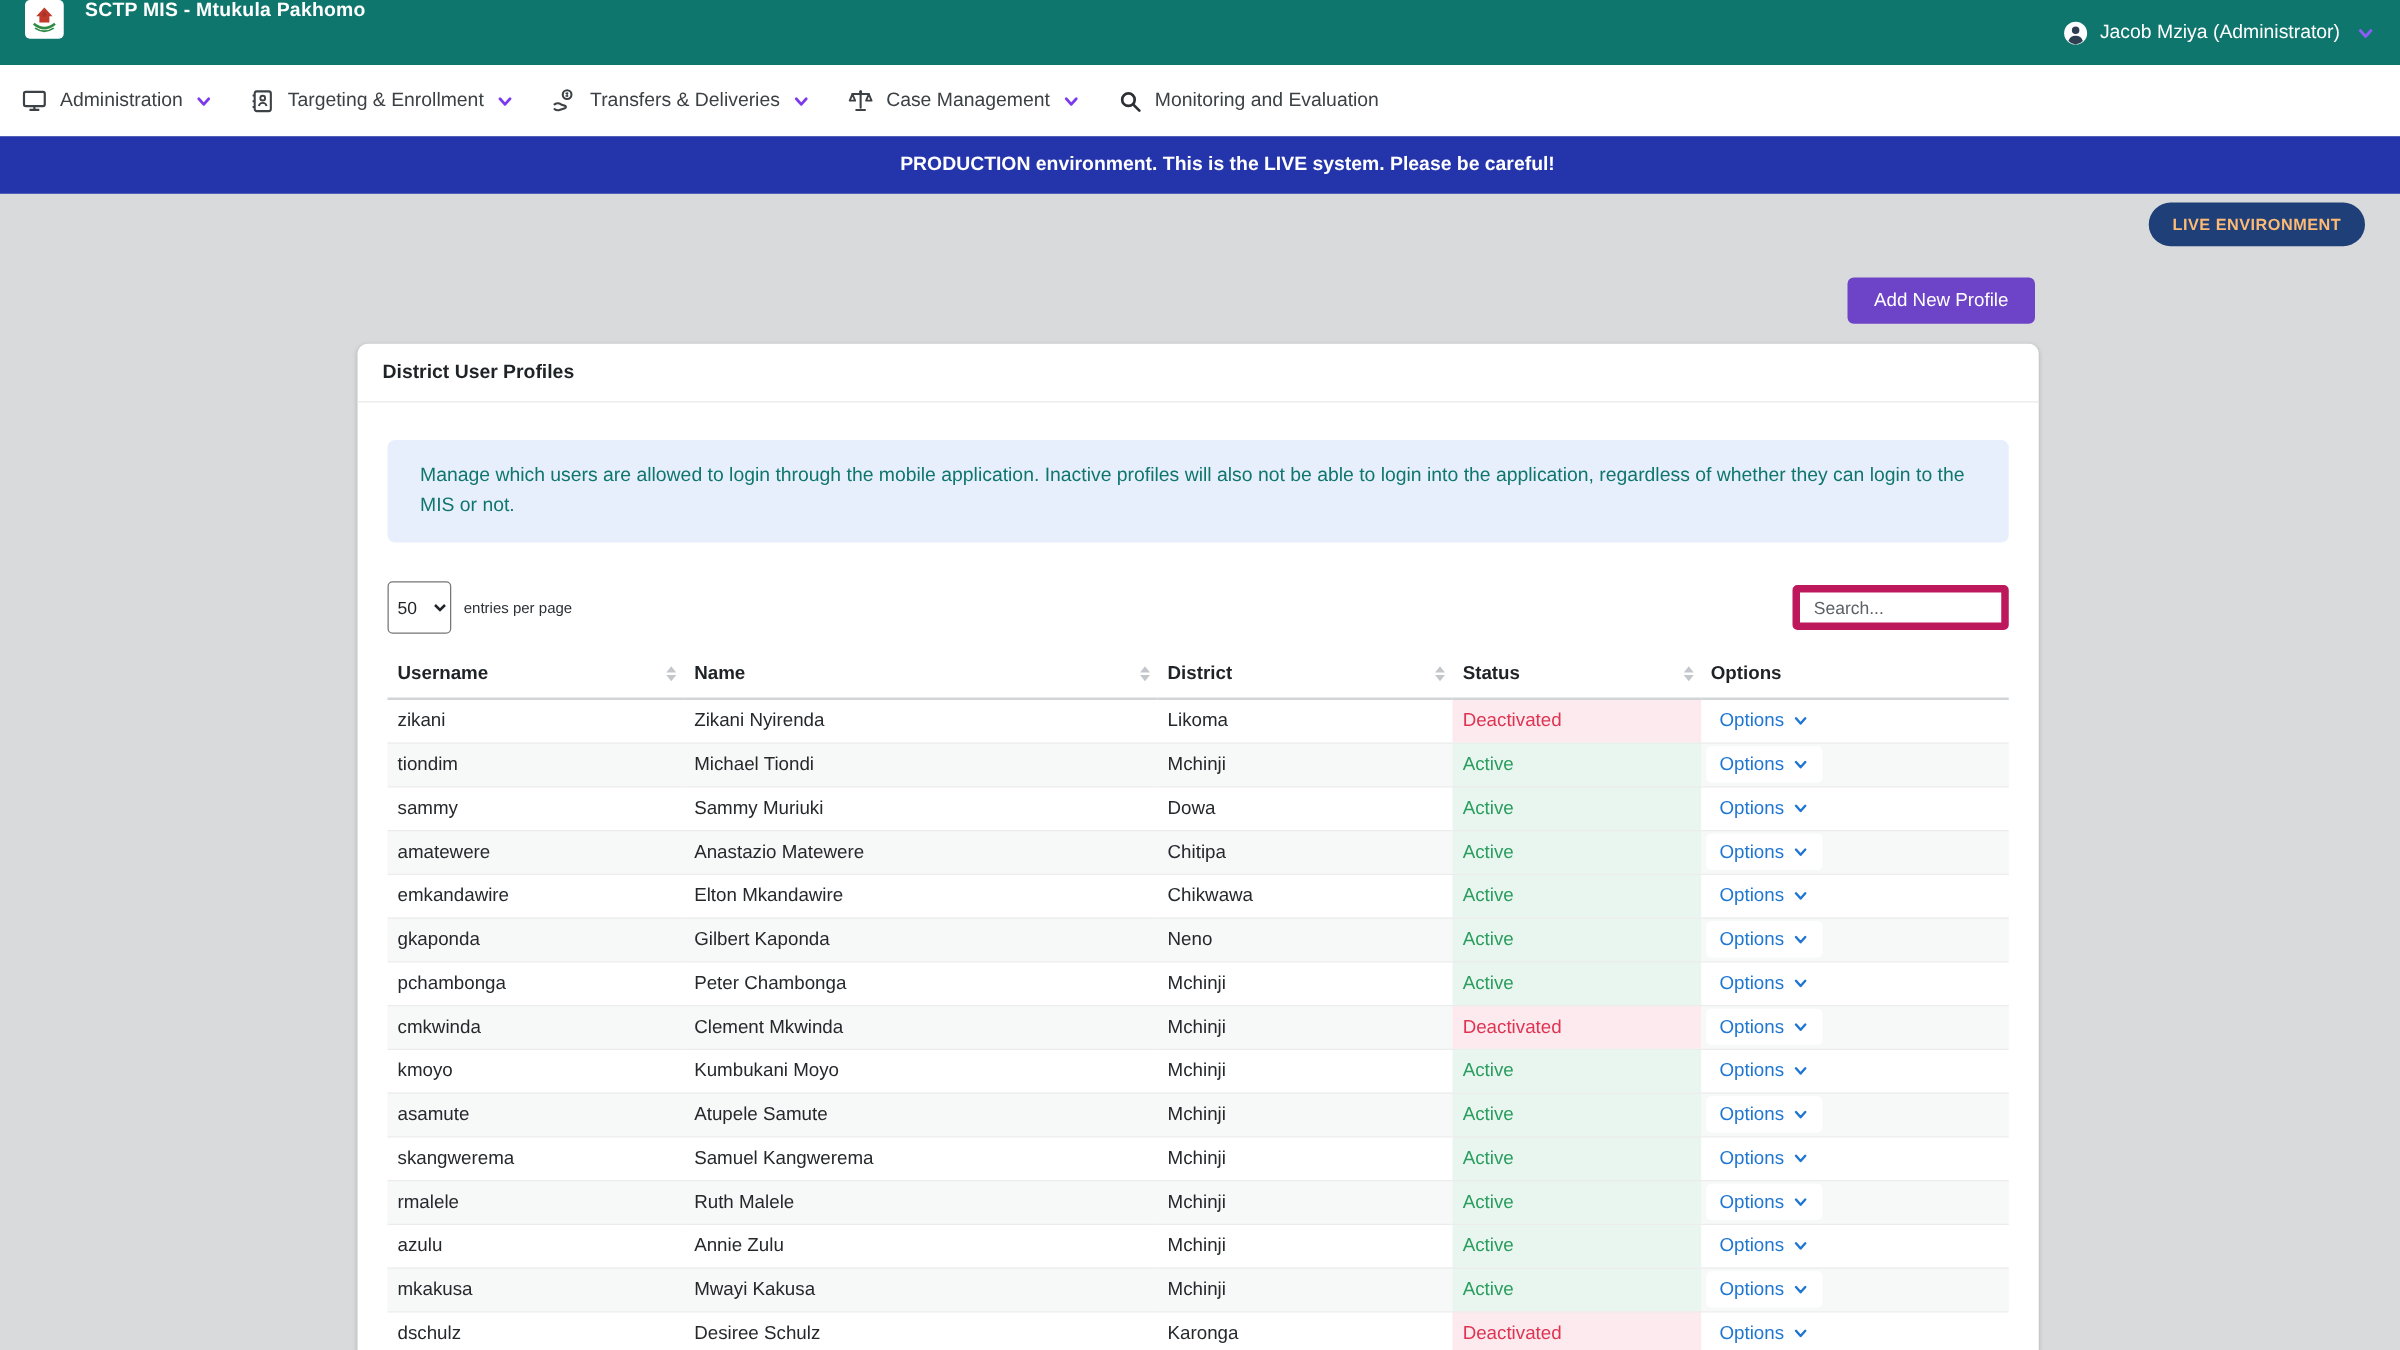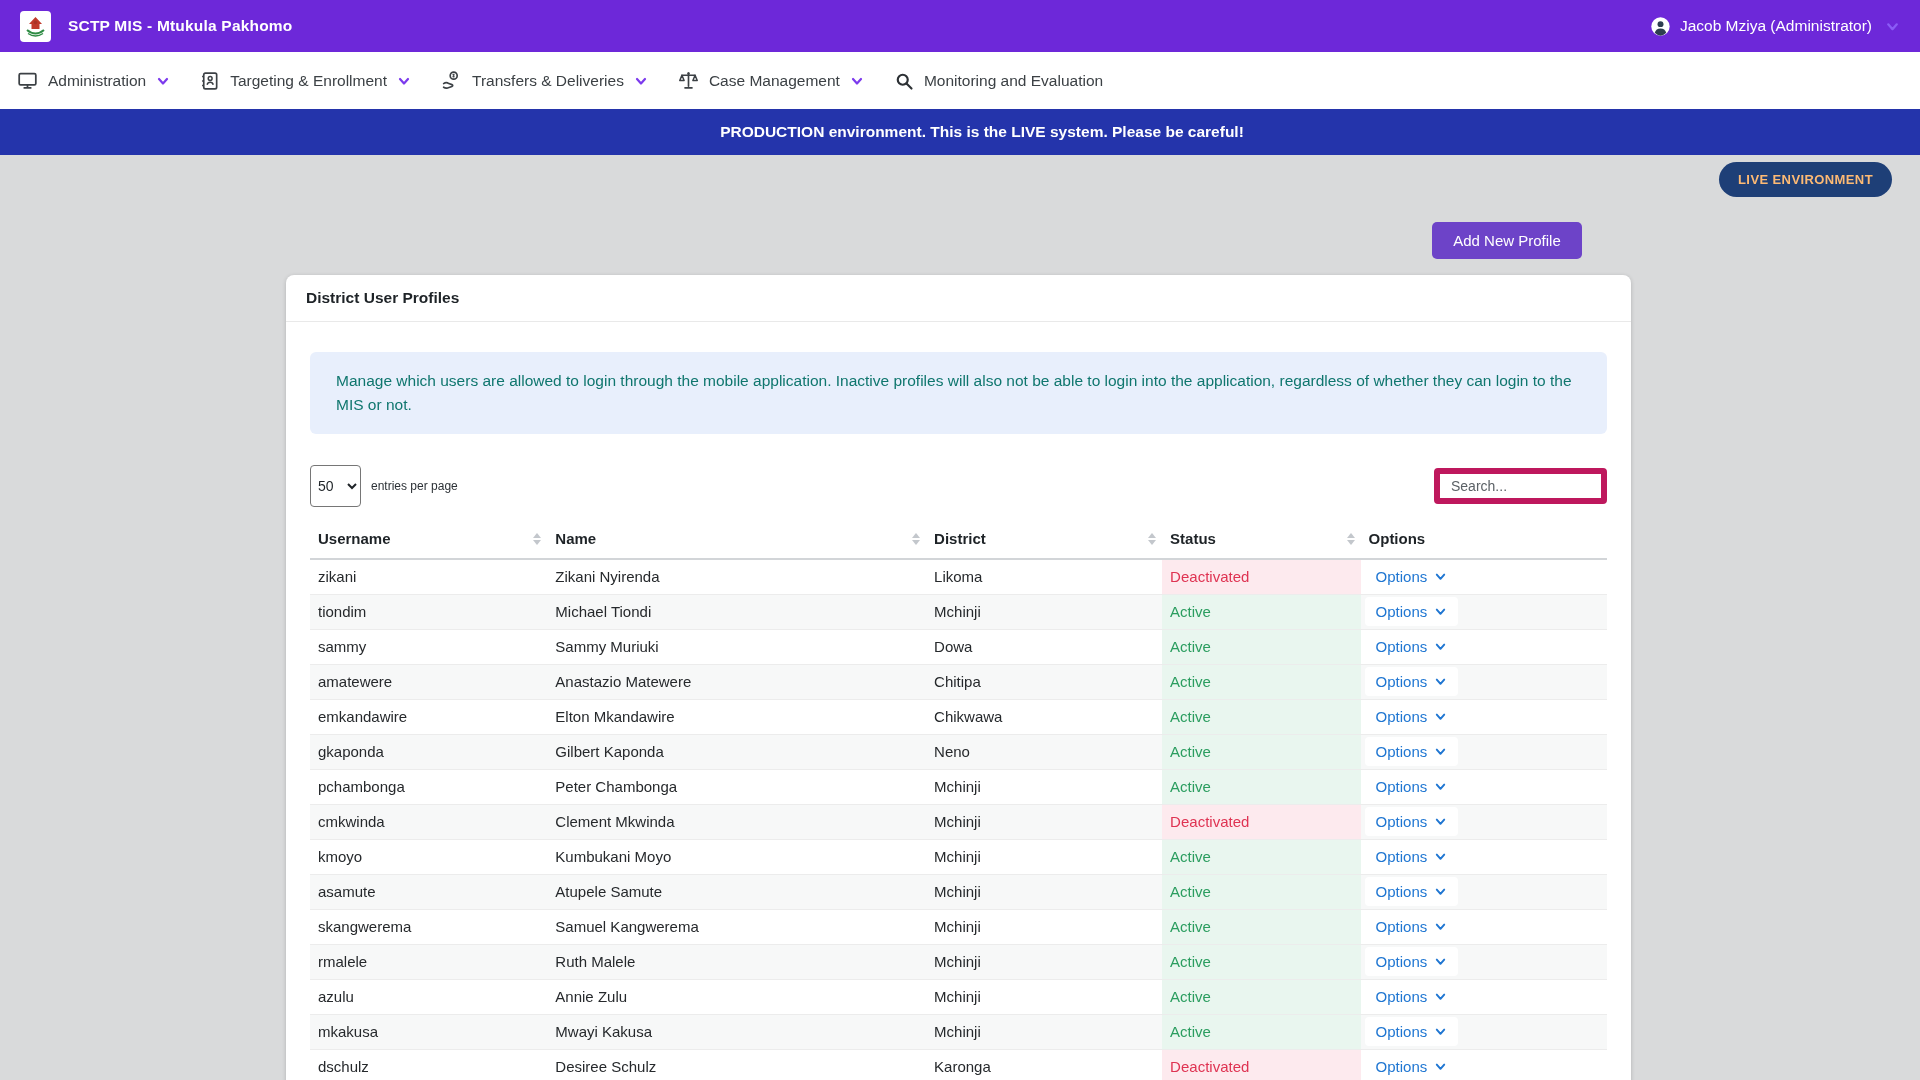--- a/index.html
+++ b/index.html
@@ -6,22 +6,22 @@
   html,body { margin:0; padding:0; }
   body {
     width:1920px; height:1080px; overflow:hidden;
     background:#d9dadb;
     font-family:"Liberation Sans", sans-serif;
     position:relative;
   }
 
   
   .top-header {
-    height:52px; background:#6d28d9; color:#fff;
-    display:flex; align-items:center; padding:0 20px;
+    height:52px; background:#0f766e; color:#fff;
+    display:flex; padding:0 20px;
   }
   .logo-box {
     width:31px; height:31px; background:#fff; border-radius:4px;
     margin-right:17px; display:flex; align-items:center; justify-content:center;
   }
   .app-title { font-size:15.5px; font-weight:bold; letter-spacing:.2px; }
   .header-right { margin-left:auto; display:flex; align-items:center; gap:9px; font-size:15.5px; }
   .header-right .chev { margin-left:4px; }
 
   
@@ -39,21 +39,21 @@
     font-weight:bold; font-size:15.5px;padding-left:44px;
   }
 
   
   .live-badge {
     position:absolute; top:162px; right:28px;
     background:#1e3f77; color:#fdba74; font-weight:bold; font-size:13px;
     letter-spacing:.4px; padding:10px 19px; border-radius:18px;
   }
   .add-btn {
-    position:absolute; top:222px; left:1432px; width:150px; height:37px;
+    position:absolute; top:222px; left:1478px; width:150px; height:37px;
     background:#6d43c8; color:#fff; border:none; border-radius:5px;
     font-size:15px; font-family:"Liberation Sans", sans-serif; cursor:pointer;
   }
 
   
   .card {
     position:absolute; left:286px; top:275px; width:1345px; height:825px;
     background:#fff; border-radius:8px 8px 0 0;
     box-shadow:0 1px 4px rgba(0,0,0,.18);
   }

